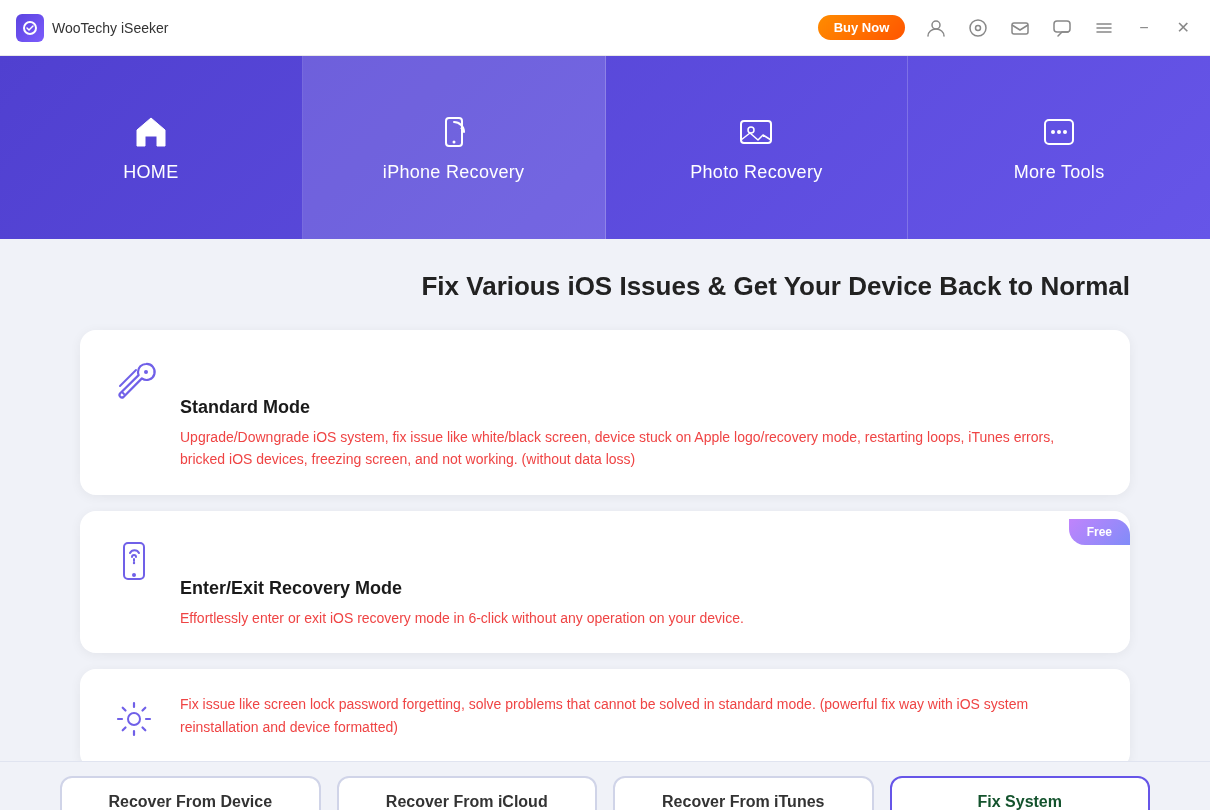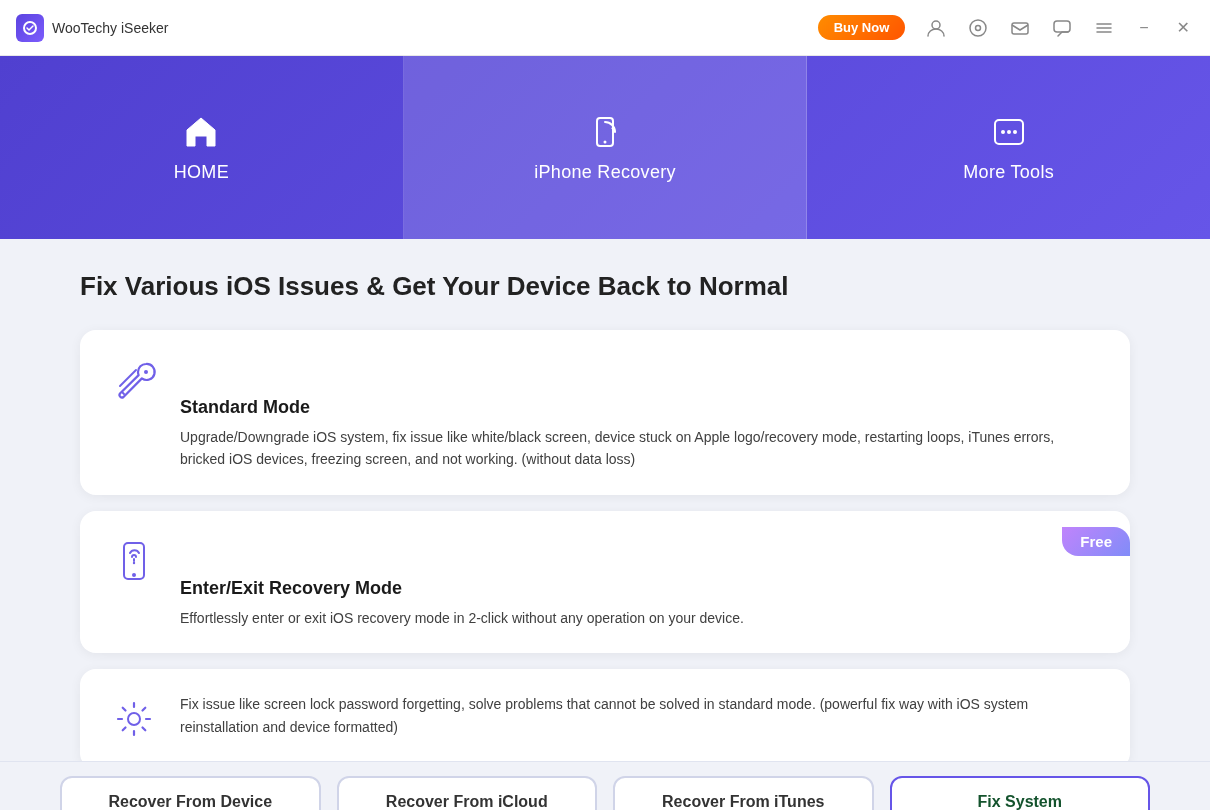--- a/index.html
+++ b/index.html
@@ -41,43 +41,43 @@
     .nav-item.active { background: rgba(255,255,255,0.15); }
     .nav-icon { font-size: 32px; margin-bottom: 10px; }
     .nav-label { font-size: 18px; font-weight: 500; letter-spacing: 0.3px; }
 
     
     .main-content {
       background: #f0f2f8; padding: 32px 80px 20px; height: calc(810px - 48px - 160px - 80px);
       overflow-y: auto;
     }
     .page-title {
-      text-align: left; font-size: 26px; font-weight: 700; color: #222;
+      text-align: right; font-size: 26px; font-weight: 700; color: #222;
       margin-bottom: 28px;
     }
 
     
     .mode-card {
       background: white; border-radius: 16px; padding: 24px 28px;
       display: flex; align-items: flex-start; gap: 20px;
       margin-bottom: 16px; box-shadow: 0 2px 12px rgba(0,0,0,0.06);
       position: relative;
     }
     .mode-icon {
       width: 52px; height: 52px; min-width: 52px;
       display: flex; align-items: center; justify-content: center;
       font-size: 32px; color: #7060e8;
     }
     .mode-info { flex: 1; }
     .mode-title { font-size: 18px; font-weight: 700; color: #1a1a1a; margin-bottom: 8px; margin-top: 43px; }
-    .mode-desc { font-size: 14px; color: #404040; line-height: 1.6; }
+    .mode-desc { font-size: 14px; color: #ef4444; line-height: 1.6; }
     .free-badge {
-      position: absolute; top: 16px; right: 0;
+      position: absolute; top: 8px; right: 0;
       background: linear-gradient(135deg, #c084fc, #818cf8);
-      color: white; font-size: 15px; font-weight: 600;
+      color: white; font-size: 12px; font-weight: 600;
       padding: 6px 18px; border-radius: 0 16px 0 16px;
     }
 
     
     .bottom-bar {
       display: flex; gap: 16px; padding: 14px 60px;
       background: #f0f2f8; border-top: 1px solid #e0e4f0;
       height: 80px; align-items: center;
     }
     .bottom-btn {
@@ -158,20 +158,30 @@
       <svg width="40" height="40" viewBox="0 0 40 40" fill="none">
         <rect x="12" y="6" width="16" height="28" rx="3" stroke="white" stroke-width="2"></rect>
         <path d="M20 10 A10 10 0 0 1 30 20" stroke="white" stroke-width="2" stroke-linecap="round"></path>
         <path d="M30 20 l-4-4 4-1" fill="white"></path>
         <circle cx="20" cy="30" r="1.5" fill="white"></circle>
       </svg>
     </div>
     <span class="nav-label">iPhone Recovery</span>
   </div>
 
+  <div class="nav-item">
+    <div class="nav-icon">
+      <svg width="40" height="40" viewBox="0 0 40 40" fill="none">
+        <rect x="5" y="9" width="30" height="22" rx="3" stroke="white" stroke-width="2"></rect>
+        <circle cx="15" cy="18" r="3" stroke="white" stroke-width="1.5"></circle>
+        <path d="M5 28l9-7 8 7 5-5 8 5" stroke="white" stroke-width="1.5" stroke-linecap="round" stroke-linejoin="round"></path>
+      </svg>
+    </div>
+    <span class="nav-label">Photo Recovery</span>
+  </div>
 
   <div class="nav-item">
     <div class="nav-icon">
       <svg width="40" height="40" viewBox="0 0 40 40" fill="none">
         <rect x="6" y="8" width="28" height="24" rx="4" stroke="white" stroke-width="2"></rect>
         <circle cx="14" cy="20" r="2" fill="white"></circle>
         <circle cx="20" cy="20" r="2" fill="white"></circle>
         <circle cx="26" cy="20" r="2" fill="white"></circle>
       </svg>
     </div>
@@ -203,21 +213,21 @@
         <rect x="14" y="6" width="20" height="36" rx="4" stroke="#7060e8" stroke-width="2"></rect>
         <circle cx="24" cy="38" r="2" fill="#7060e8"></circle>
         <path d="M20 16 A5 5 0 0 1 29 16" stroke="#7060e8" stroke-width="2" stroke-linecap="round"></path>
         <path d="M22 20 A2 2 0 0 1 26 20" stroke="#7060e8" stroke-width="2" stroke-linecap="round"></path>
         <line x1="24" y1="22" x2="24" y2="24" stroke="#7060e8" stroke-width="2" stroke-linecap="round"></line>
         <circle cx="24" cy="26" r="1.2" fill="#7060e8"></circle>
       </svg>
     </div>
     <div class="mode-info">
       <div class="mode-title">Enter/Exit Recovery Mode</div>
-      <div class="mode-desc">Effortlessly enter or exit iOS recovery mode in 2-click without any operation on your device.</div>
+      <div class="mode-desc">Effortlessly enter or exit iOS recovery mode in 6-click without any operation on your device.</div>
     </div>
     <div class="free-badge">Free</div>
   </div>
 
   <div class="mode-card">
     <div class="mode-icon">
       <svg width="48" height="48" viewBox="0 0 48 48" fill="none">
         <circle cx="24" cy="24" r="6" stroke="#7060e8" stroke-width="2"></circle>
         <path d="M24 8v4M24 36v4M8 24h4M36 24h4M12.7 12.7l2.8 2.8M32.5 32.5l2.8 2.8M35.3 12.7l-2.8 2.8M15.5 32.5l-2.8 2.8" stroke="#7060e8" stroke-width="2.2" stroke-linecap="round"></path>
       </svg>

